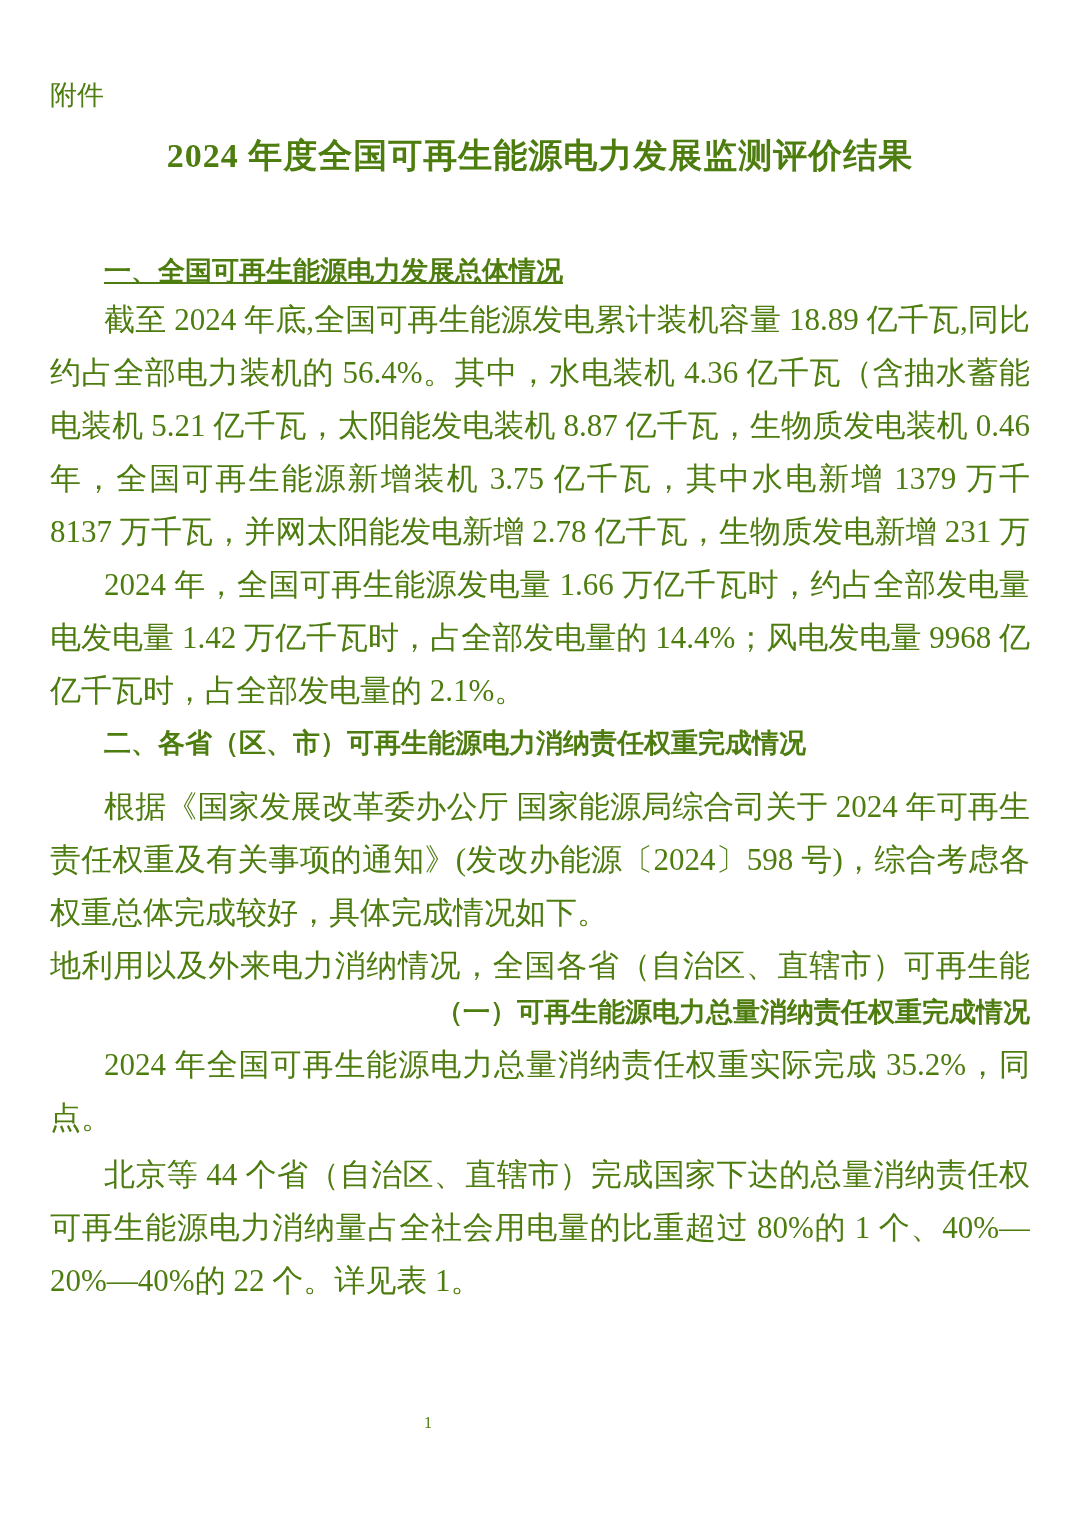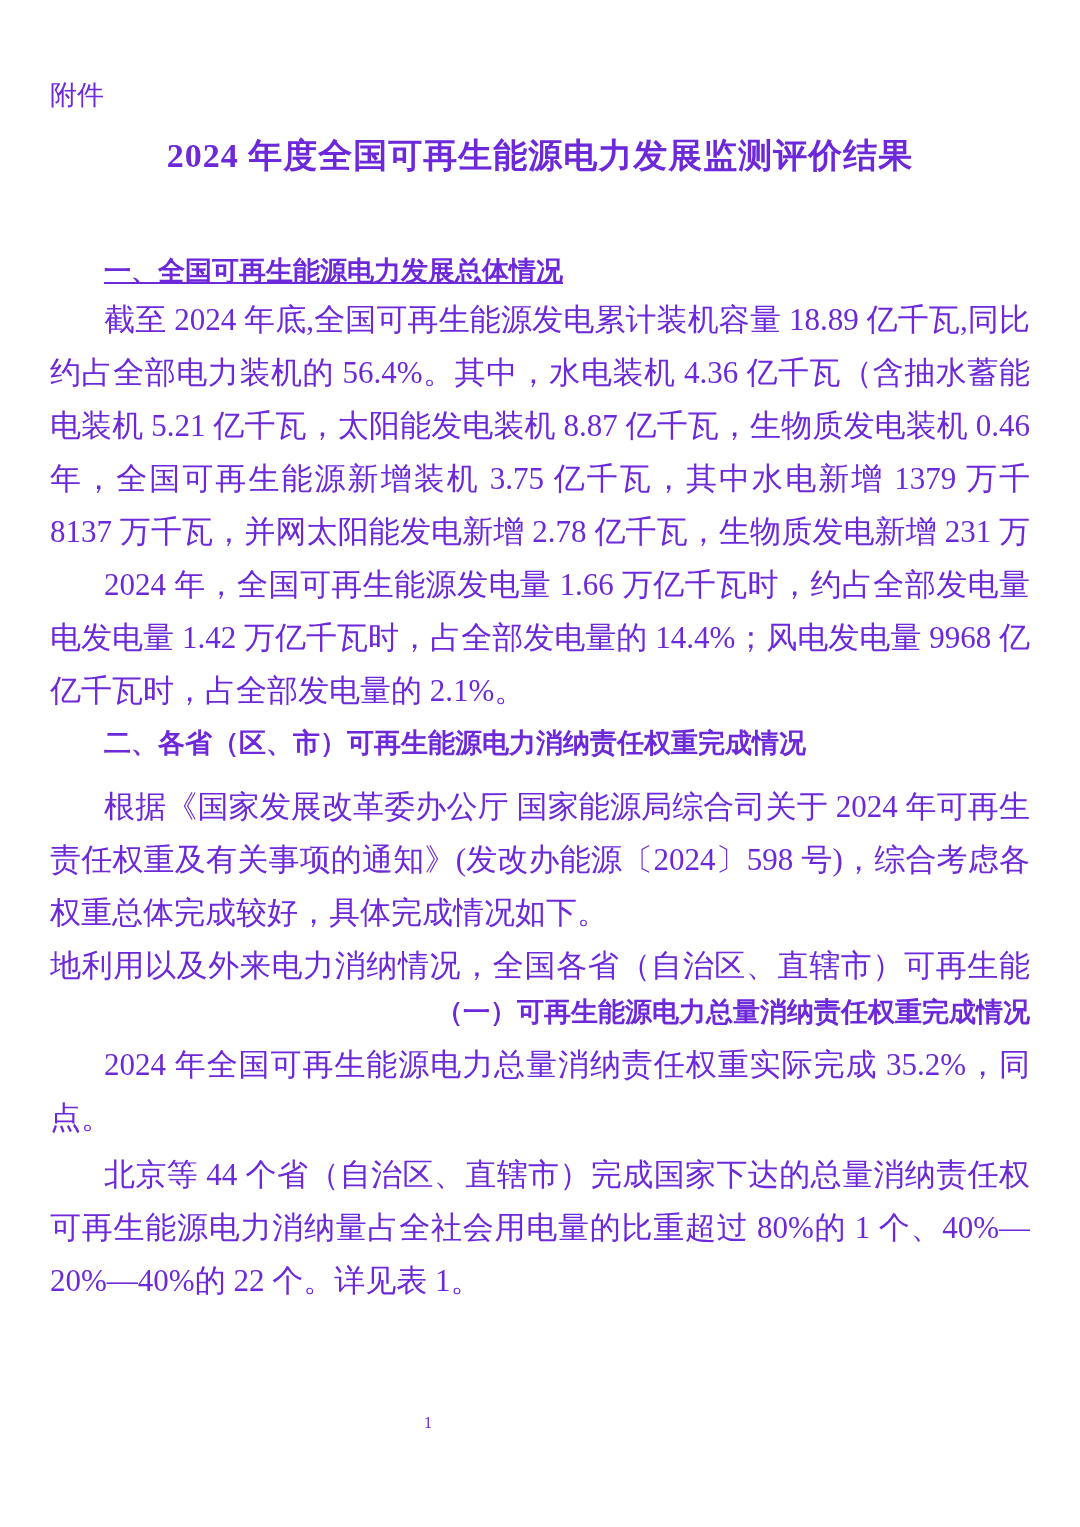--- a/index.html
+++ b/index.html
@@ -2,21 +2,21 @@
 <html><head>
 <meta charset="utf-8">
 <style>
   html, body { margin: 0; padding: 0; background: #ffffff; }
   .page {
     position: relative;
     width: 1080px;
     height: 1527px;
     margin: 0 auto;
     background: #ffffff;
-    color: #6d28d9;
+    color: #4d7c0f;
     font-family: "Liberation Serif", serif;
     box-sizing: border-box;
     padding: 0 50px;
     overflow: hidden;
   }
   .attachment-label {
     padding-top: 78px;
     font-size: 27px;
     line-height: 34px;
   }

